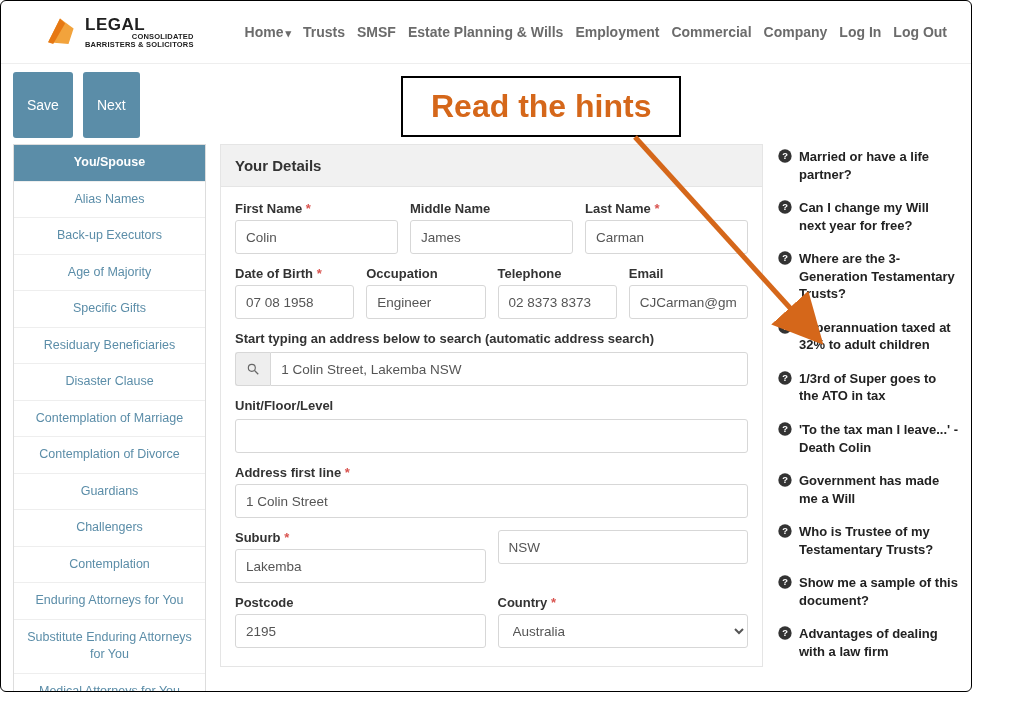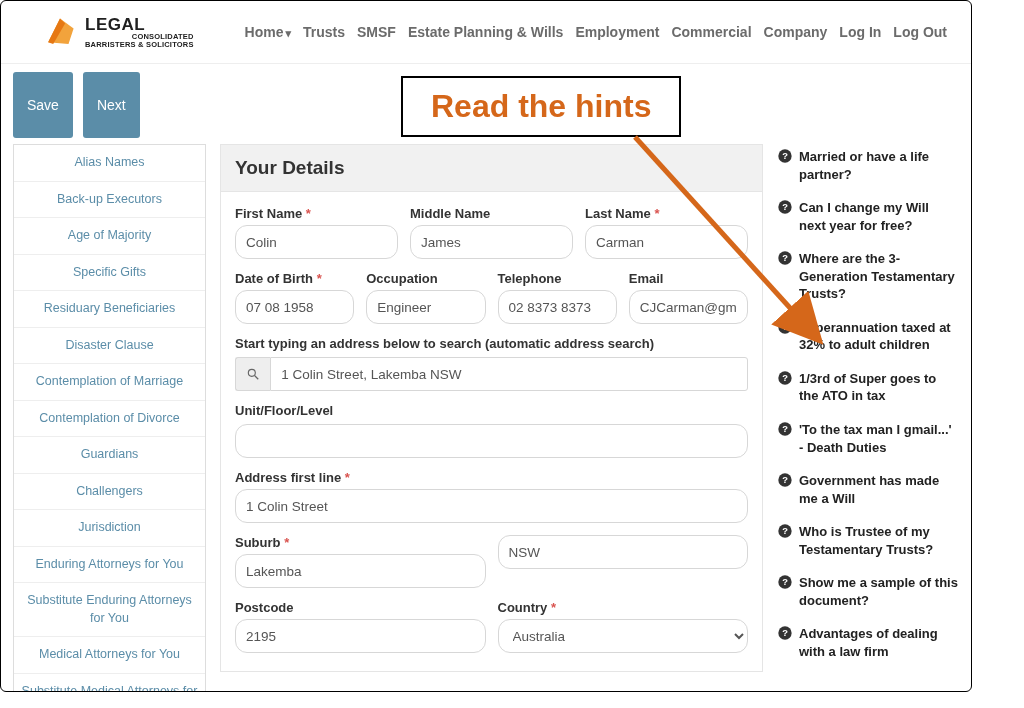--- a/index.html
+++ b/index.html
@@ -63,33 +63,33 @@
     line-height: 1.4;
   }
   .side-item.active {
     background: #5b8da8; color: #fff; font-weight: 600;
   }
 
   
   .main { flex: 1; }
   .panel-head {
     background: #f1f1f1; border: 1px solid #e5e5e5;
-    padding: 12px 14px; font-weight: 700; font-size: 19px;
+    padding: 12px 14px; font-weight: 700; font-size: 15px;
     color: #333;
   }
   .panel-body { border: 1px solid #e5e5e5; border-top: none; padding: 14px 14px 6px 14px; }
 
   .row { display: flex; gap: 12px; margin-bottom: 12px; }
   .row > .fld { flex: 1; }
   .fld.full { flex: 1 1 100%; }
   label { display: block; font-weight: 700; font-size: 13px; color: #333; margin-bottom: 4px; }
   .req { color: #d9534f; }
   input[type=text], select {
     width: 100%; height: 34px; border: 1px solid #d7d7d7;
-    border-radius: 12px; padding: 0 10px; font-size: 13.5px; color: #555;
+    border-radius: 3px; padding: 0 10px; font-size: 13.5px; color: #555;
     background: #fff;
   }
   .addr-search { display: flex; }
   .addr-search .sbtn {
     width: 38px; height: 34px; border: 1px solid #d7d7d7; border-right: none;
     border-radius: 3px 0 0 3px; background: #eee; display:flex; align-items:center; justify-content:center;
   }
   .addr-search input { border-radius: 0 3px 3px 0; }
   .section-label { font-weight: 700; font-size: 13px; color: #333; display:block; margin-bottom: 6px; }
 
@@ -145,31 +145,32 @@
   </div>
 
   <div class="topbtns">
     <button class="btn">Save</button>
     <button class="btn">Next</button>
   </div>
 
   <div class="layout">
 
     <div class="sidebar" id="sidebar">
+        <div class="side-item active">You/Spouse</div>
         <div class="side-item">Alias Names</div>
         <div class="side-item">Back-up Executors</div>
         <div class="side-item">Age of Majority</div>
         <div class="side-item">Specific Gifts</div>
         <div class="side-item">Residuary Beneficiaries</div>
         <div class="side-item">Disaster Clause</div>
         <div class="side-item">Contemplation of Marriage</div>
         <div class="side-item">Contemplation of Divorce</div>
         <div class="side-item">Guardians</div>
         <div class="side-item">Challengers</div>
-        <div class="side-item">Jurisdiction</div>
+        <div class="side-item">Contemplation</div>
         <div class="side-item">Enduring Attorneys for You</div>
         <div class="side-item">Substitute Enduring Attorneys for You</div>
         <div class="side-item">Medical Attorneys for You</div>
         <div class="side-item">Substitute Medical Attorneys for You</div>
       </div>
 
     <div class="main">
       <div class="panel-head">Your Details</div>
       <div class="panel-body">
 
@@ -294,21 +295,21 @@
             <circle cx="12" cy="12" r="10" fill="#333"></circle>
             <text x="12" y="17" text-anchor="middle" font-size="14" font-weight="bold" fill="#fff">?</text>
           </svg>
           <span>1/3rd of Super goes to the ATO in tax</span>
         </div>
         <div class="hint">
           <svg class="qicon" viewBox="0 0 24 24">
             <circle cx="12" cy="12" r="10" fill="#333"></circle>
             <text x="12" y="17" text-anchor="middle" font-size="14" font-weight="bold" fill="#fff">?</text>
           </svg>
-          <span>'To the tax man I gmail...' - Death Duties</span>
+          <span>'To the tax man I leave...' - Death Colin</span>
         </div>
         <div class="hint">
           <svg class="qicon" viewBox="0 0 24 24">
             <circle cx="12" cy="12" r="10" fill="#333"></circle>
             <text x="12" y="17" text-anchor="middle" font-size="14" font-weight="bold" fill="#fff">?</text>
           </svg>
           <span>Government has made me a Will</span>
         </div>
         <div class="hint">
           <svg class="qicon" viewBox="0 0 24 24">

